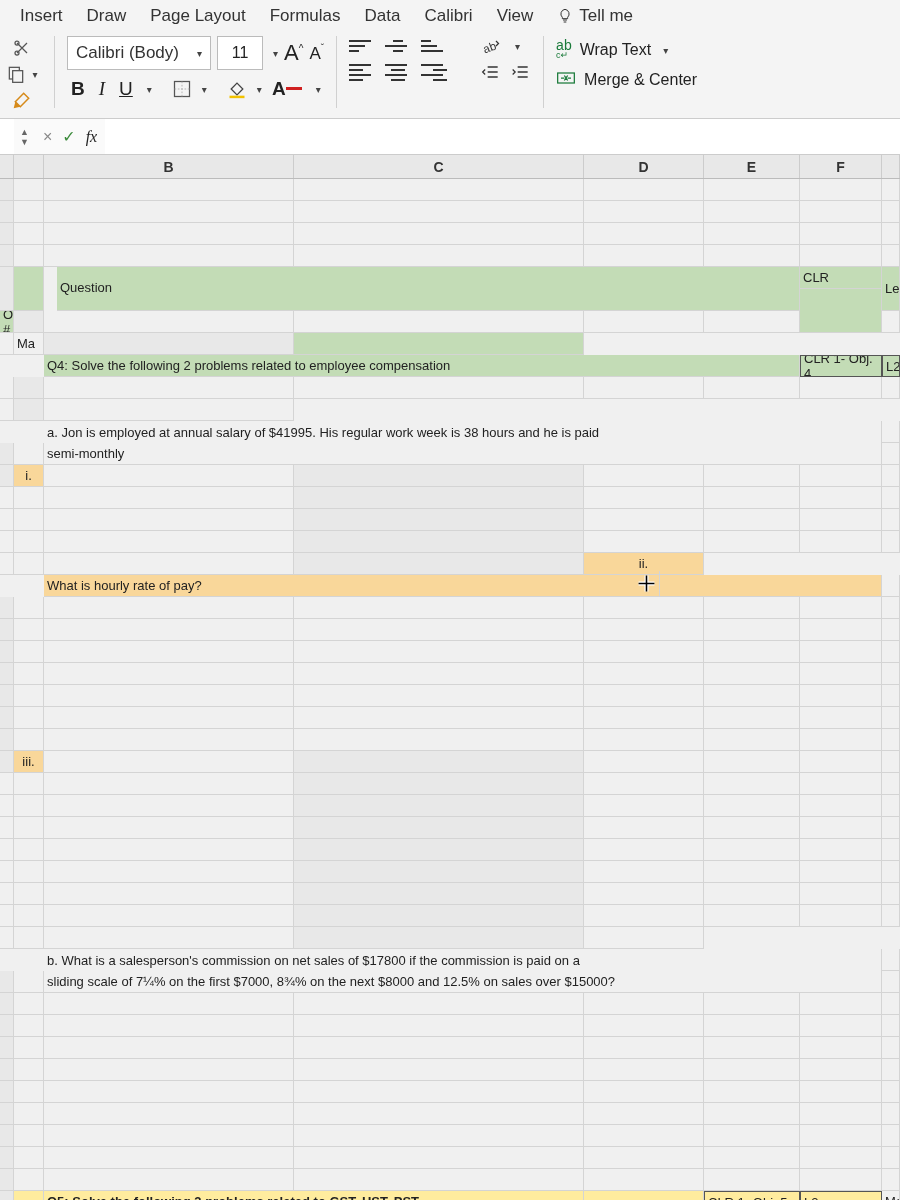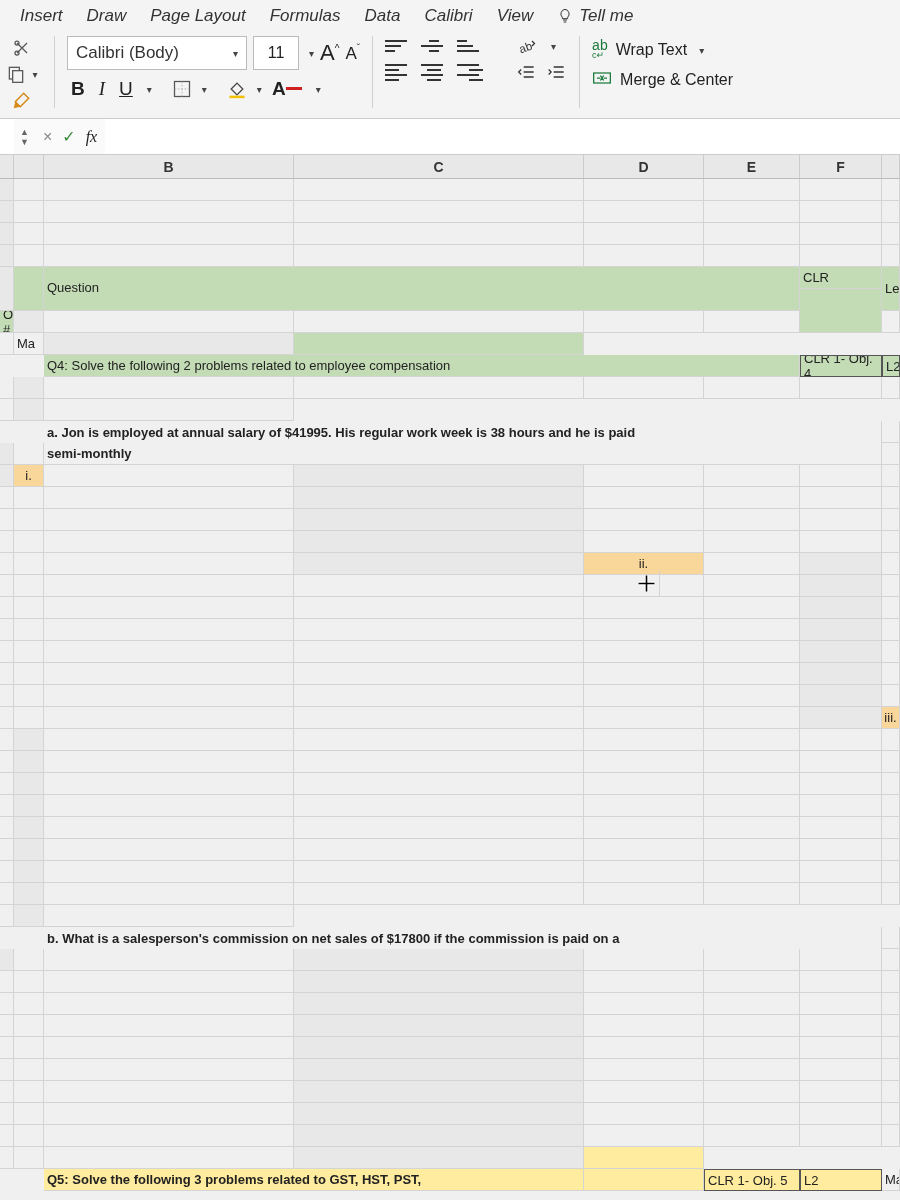--- a/index.html
+++ b/index.html
@@ -14,41 +14,41 @@
   }
   .ribbon-tabs {
     display: flex;
     gap: 24px;
     padding: 6px 20px 4px 20px;
     background: #f4f4f4;
     font-size: 17px;
     color: #333;
     align-items: center;
   }
-  .ribbon-tabs span { cursor: default; font-style: italic; }
+  .ribbon-tabs span { cursor: default; }
   .tell-me { display:flex; align-items:center; gap:6px;}
   .bulb-icon { width:16px; height:16px; display:inline-block;}
   .ribbon-content {
     display:flex;
     background:#f4f4f4;
     padding: 4px 2px 8px 2px;
     gap:10px;
     border-bottom:1px solid #ccc;
   }
   .clip-col {
     display:flex; flex-direction:column; justify-content:space-between;
     width:40px; align-items:center; gap:6px; padding-top:4px;
   }
   .clip-col .row { display:flex; align-items:center; gap:2px;}
   .icon { width:20px; height:20px; display:flex; align-items:center; justify-content:center;}
   .vline { width:1px; background:#d0d0d0; align-self:stretch; margin:2px 2px;}
   .font-group { display:flex; flex-direction:column; gap:6px; padding-top:2px;}
   .font-row { display:flex; align-items:center; gap:6px;}
   .font-name-box {
-    border:1px solid #bbb; background:#fff; height:34px; width:180px;
+    border:1px solid #bbb; background:#fff; height:34px; width:144px;
     display:flex; align-items:center; justify-content:space-between;
     padding:0 8px; font-size:17px; color:#333;
   }
   .font-size-box {
     border:1px solid #bbb; background:#fff; height:34px; width:46px;
     display:flex; align-items:center; justify-content:center; font-size:16px;
   }
   .chev-sm { font-size:10px; color:#444; margin-left:4px;}
   .biu { font-size:19px; padding:2px 4px; display:flex; align-items:center;}
   .big-A { font-size:22px; font-weight:500;}
@@ -101,25 +101,25 @@
     display:flex; align-items:center;
     padding:0 3px;
     overflow:hidden;
   }
   .rowhdr { background:#e8e8e8; border-right:1px solid #bbb;}
   .green { background:#c3dcb6;}
   .orange { background:#f9d79a;}
   .yellow { background:#ffec9e;}
   .bold { font-weight:600;}
   .span-full { grid-column: 3 / 7;}
-  .span-full2 { grid-column: 3 / 8; font-weight: bold;}
+  .span-full2 { grid-column: 3 / 8;}
   .span-bc   { grid-column: 3 / 5;}
   .ctr { justify-content:center;}
   .tall { grid-row: span 2;}
-  .wrap { white-space:normal; line-height:1.25;}
+  .wrap { white-space:normal; line-height:1.25;margin-left:13px;}
   .cursor-plus {
     position:absolute;
     left:634px; top:392px;
     width:26px; height:26px;
     pointer-events:none;
   }
 </style>
 </head>
 <body>
 
@@ -434,20 +434,21 @@
     <div></div>
     <div></div>
     <div></div>
     <div></div>
     <div></div>
     <div></div>
     <div></div>
 
   <div class="rowhdr"></div>
   <div class="orange ctr">ii.</div>
+  <div class="orange span-full2">What is hourly rate of pay?</div>
   <div></div>
 
   <div class="rowhdr"></div>
     <div></div>
     <div></div>
     <div></div>
     <div></div>
     <div></div>
     <div></div>
     <div></div>
@@ -569,20 +570,21 @@
     <div></div>
     <div></div>
 
   <div class="rowhdr"></div>
     <div></div>
   <div class="span-full2" style="border-bottom:none">b.    What is a salesperson's commission on net sales of $17800 if the commission is paid on a</div>
   <div></div>
 
   <div class="rowhdr"></div>
     <div></div>
+  <div class="span-full2">sliding scale of 7¼% on the first $7000, 8¾% on the next $8000 and 12.5% on sales over $15000?</div>
   <div></div>
 
   <div class="rowhdr"></div>
     <div></div>
     <div></div>
     <div></div>
     <div></div>
     <div></div>
     <div></div>
     <div></div>

